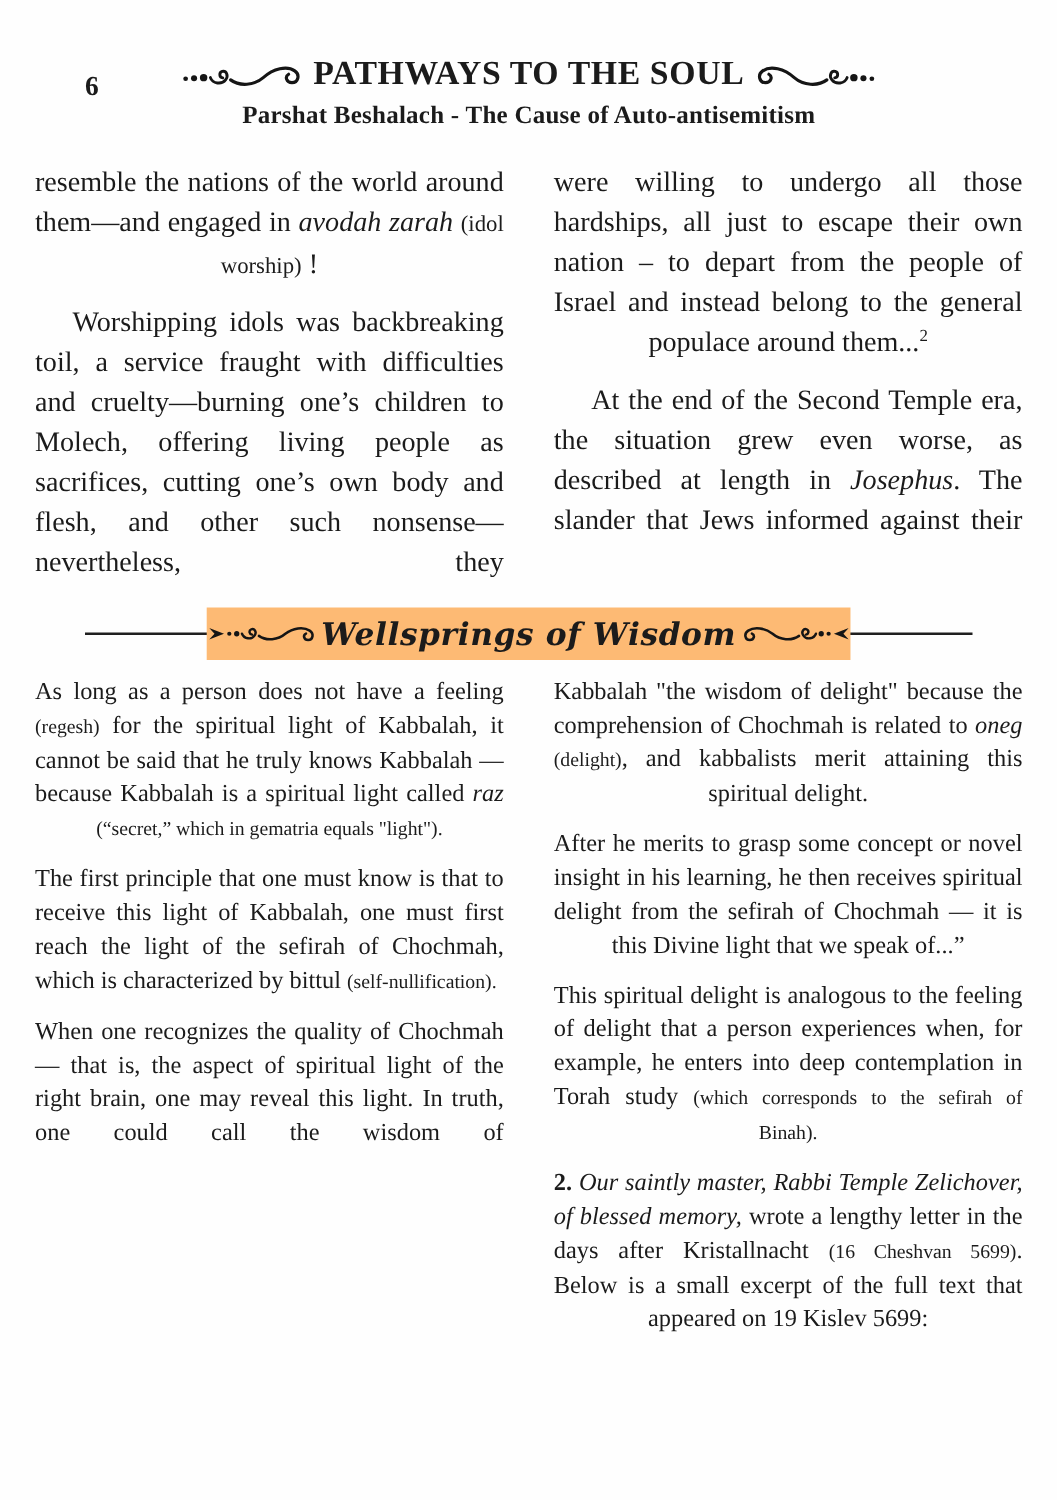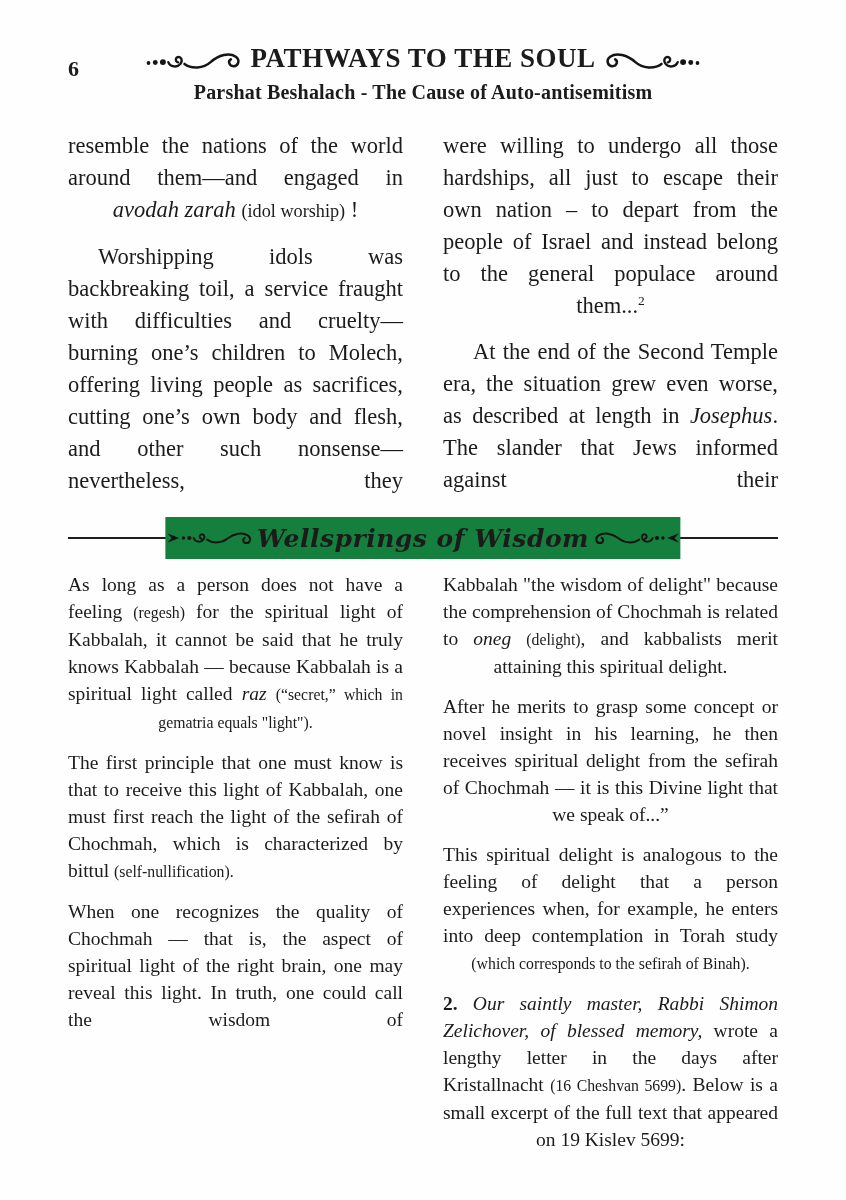--- a/index.html
+++ b/index.html
@@ -18,21 +18,21 @@
   .title-row {
     display: flex; justify-content: center; align-items: center; gap: 8px;
     margin: 0; font-size: 27px; font-weight: 700; letter-spacing: 0.5px; line-height: 1.05;
     white-space: nowrap;
   }
   .orn { height: 27px; width: auto; color: #151515; flex: 0 0 auto; }
   .mirrored { transform: scaleX(-1); }
   .subtitle { margin: 9px 0 17px; font-size: 20px; font-weight: 700; letter-spacing: 0.2px; }
 
   
-  .cols { display: flex; gap: 40px; padding: 0 68px; }
+  .cols { display: flex; gap: 40px; padding: 0 28px; }
   .col { flex: 1 1 0; min-width: 0; }
   .main-cols { margin-top: 26px; font-size: 22.5px; line-height: 32px; }
   .main-cols .para { margin: 0 0 14px; }
   .well-cols { margin-top: 12px; font-size: 19.5px; line-height: 27px; }
   .well-cols .para { margin: 0 0 13px; }
 
   .para { text-align: justify; }
   .para.indented { text-indent: 30px; }
   .para.last-center { text-align-last: center; }
   .para.justify-all { text-align-last: justify; }
@@ -43,21 +43,21 @@
   .run-s  { font-size: 81%; }
   .run-si { font-size: 81%; }
   .run-sup{ vertical-align: super; font-size: 60%; line-height: 0; }
 
   
   .divider { position: relative; margin-top: 6px; height: 42px; }
   .divider .rule { position: absolute; left: 68px; right: 68px; top: 20px; border-top: 2px solid #1f1f1f; }
   .divider-label {
     position: absolute; left: 50%; top: 0; transform: translateX(-50%);
     height: 42px; display: flex; align-items: center; gap: 5px;
-    background: #15803d; padding: 0 2px; white-space: nowrap;
+    background: #fdba74; padding: 0 2px; white-space: nowrap;
   }
   .script {
     font-family: "DejaVu Serif", serif; font-style: italic; font-weight: 700;
     font-size: 25px; letter-spacing: 0.5px;
   }
   .orn-div { height: 22px; width: auto; color: #151515; flex: 0 0 auto; }
 </style>
 </head>
 <body>
 
@@ -120,17 +120,17 @@
   <section class="cols well-cols">
     <div class="col">
       <p class="para last-center"><span>As long as a person does not have a feeling </span><span class="run-si">(regesh)</span><span> for the spiritual light of Kabbalah, it cannot be said that he truly knows Kabbalah — because Kabbalah is a spiritual light called </span><span class="run-i">raz</span><span> </span><span class="run-s">(“secret,” which in </span><span class="run-si">gematria</span><span class="run-s"> equals "light").</span></p>
       <p class="para"><span>The first principle that one must know is that to receive this light of Kabbalah, one must first reach the light of the sefirah of Chochmah, which is characterized by bittul </span><span class="run-s">(self-nullification).</span></p>
       <p class="para justify-all"><span>When one recognizes the quality of Chochmah — that is, the aspect of spiritual light of the right brain, one may reveal this light. In truth, one could call the wisdom of</span></p>
     </div>
     <div class="col">
       <p class="para last-center"><span>Kabbalah "the wisdom of delight" because the comprehension of Chochmah is related to </span><span class="run-i">oneg</span><span> </span><span class="run-s">(delight)</span><span>, and kabbalists merit attaining this spiritual delight.</span></p>
       <p class="para last-center"><span>After he merits to grasp some concept or novel insight in his learning, he then receives spiritual delight from the sefirah of Chochmah — it is this Divine light that we speak of...”</span></p>
       <p class="para last-center"><span>This spiritual delight is analogous to the feeling of delight that a person experiences when, for example, he enters into deep contemplation in Torah study </span><span class="run-s">(which corresponds to the sefirah of Binah).</span></p>
-      <p class="para last-center"><span class="run-b">2.</span><span> </span><span class="run-i">Our saintly master, Rabbi Shimon Zelichover, of blessed memory,</span><span> wrote a lengthy letter in the days after Kristallnacht </span><span class="run-s">(16 Cheshvan 5699)</span><span>. Below is a small excerpt of the full text that appeared on 19 Kislev 5699:</span></p>
+      <p class="para last-center"><span class="run-b">2.</span><span> </span><span class="run-i">Our saintly master, Rabbi Temple Zelichover, of blessed memory,</span><span> wrote a lengthy letter in the days after Kristallnacht </span><span class="run-s">(16 Cheshvan 5699)</span><span>. Below is a small excerpt of the full text that appeared on 19 Kislev 5699:</span></p>
     </div>
   </section>
 
 </div>
 
 </body></html>

